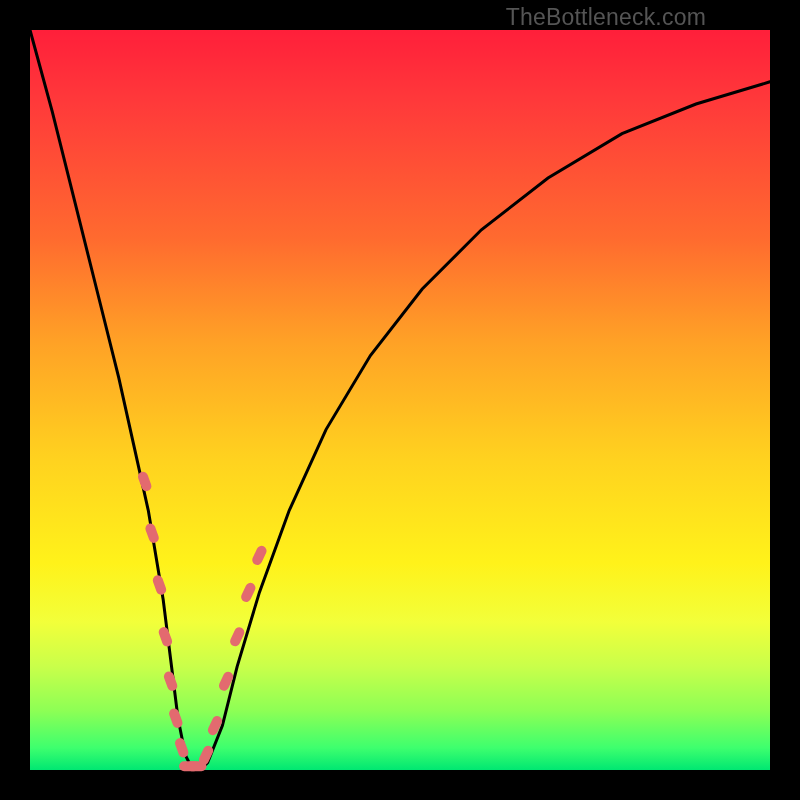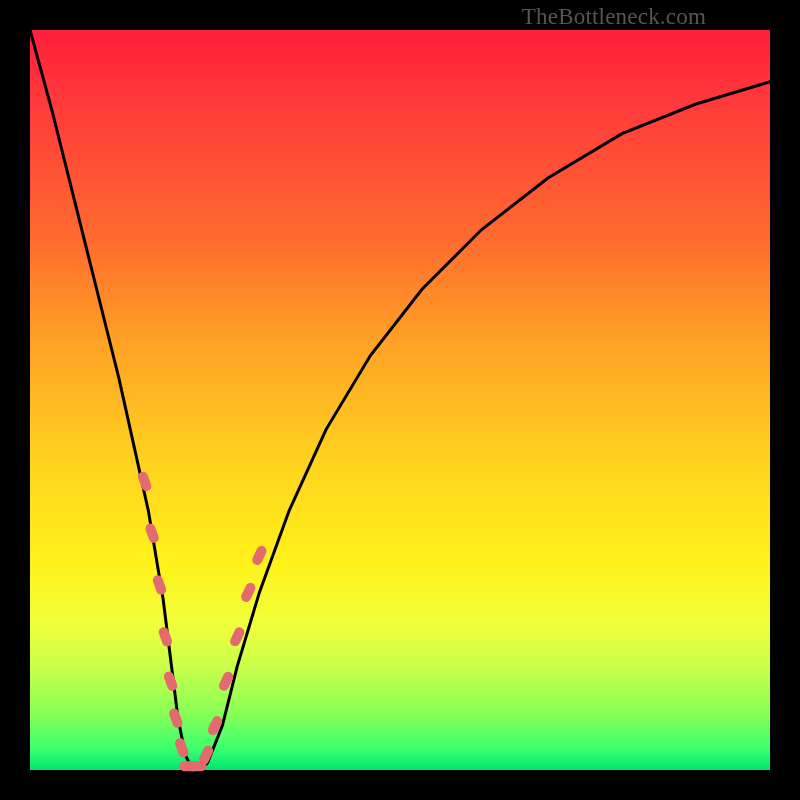--- a/index.html
+++ b/index.html
@@ -11,21 +11,20 @@
     overflow: hidden;
     font-family: Arial, Helvetica, sans-serif;
   }
   .frame {
     position: absolute;
     top: 0;
     left: 0;
     width: 716px;
     height: 800px;
     background: #000;
-    font-family: Liberation Serif, serif;
   }
   .plot-area {
     position: absolute;
     top: 30px;
     left: 30px;
     width: 740px;
     height: 740px;
     
     background: linear-gradient(
       to bottom,

